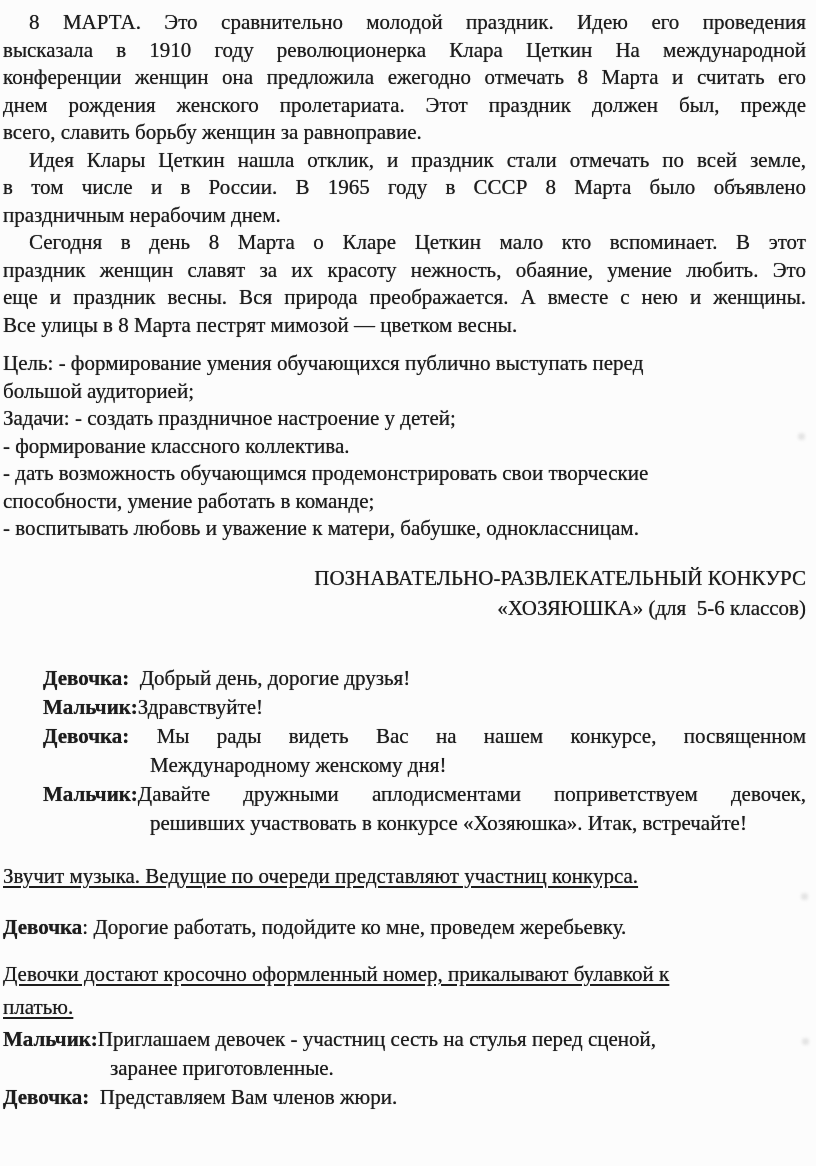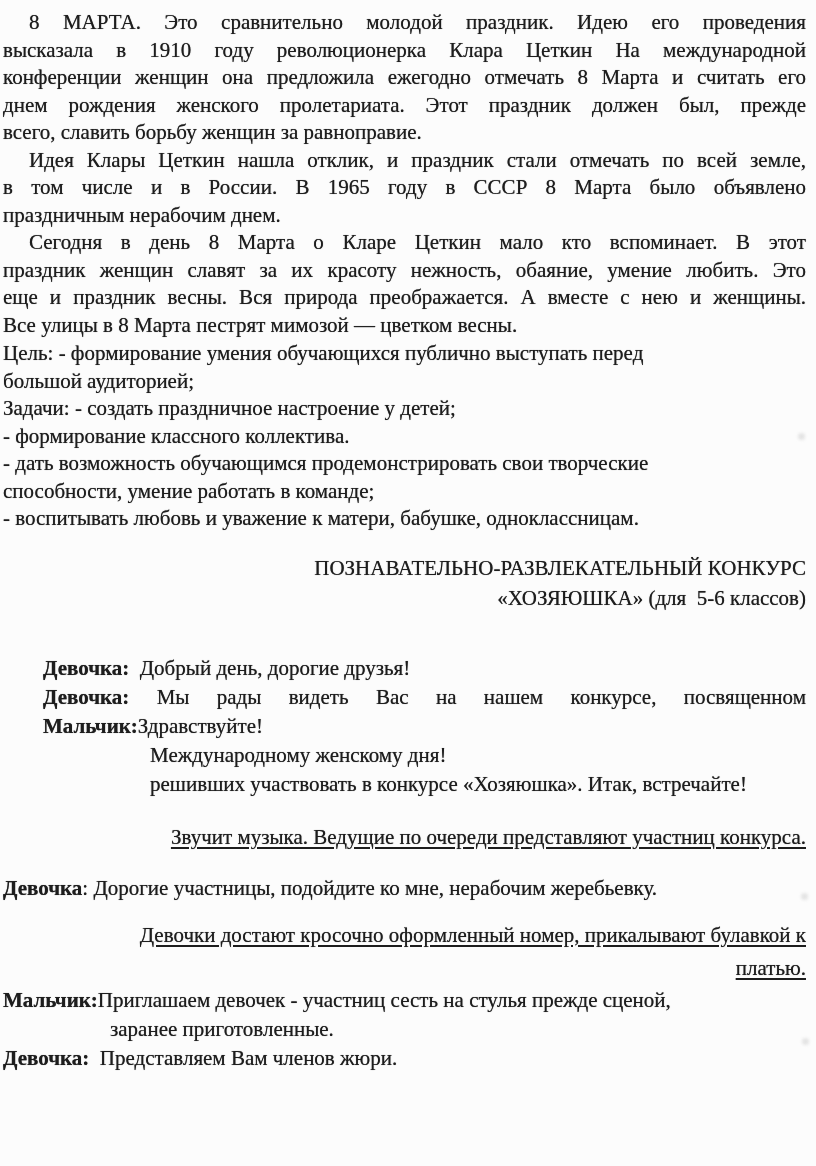--- a/index.html
+++ b/index.html
@@ -23,32 +23,32 @@
   }
   
   .ln{
     font-size:21px;
     line-height:27.5px;
     white-space:nowrap;
     overflow:visible;
   }
   .j{text-align:justify;text-align-last:justify;}
   .ind{text-indent:26px;}
-  .goals{margin-top:1px;}
+  .goals{margin-top:11px;}
   .heading{margin-top:20px;}
   .heading .ln{line-height:30px;text-align:right;white-space:nowrap;}
   .dlg{margin-top:41px;margin-left:40px;}
   .dlg .ln,.dlg2 .ln,.solo .ln{line-height:29px;}
   .speaker{font-weight:700;}
   .cont{padding-left:107px;}
   .stage1{margin-top:23px;}
-  .stage1 .ln{line-height:30px;text-align:right;}
+  .stage1 .ln{line-height:30px;text-align:left;}
   .solo{margin-top:22px;}
   .stage2{margin-top:16px;}
-  .stage2 .ln{line-height:33px;text-align:right;}
+  .stage2 .ln{line-height:33px;text-align:left;}
   .dlg2{margin-top:1px;}
   .u{text-decoration:underline;text-underline-offset:3px;}
   
   .speck{
     position:absolute;width:7px;height:7px;border-radius:50%;
     background:#e3e3e3;filter:blur(1.5px);
   }
   .speck.s1{left:798px;top:433px;}
   .speck.s2{left:801px;top:893px;}
   .speck.s3{left:802px;top:1038px;}
@@ -85,41 +85,42 @@
     <div class="ln">- воспитывать любовь и уважение к матери, бабушке, одноклассницам.</div>
   </section>
 
   <section class="heading">
     <div class="ln">ПОЗНАВАТЕЛЬНО-РАЗВЛЕКАТЕЛЬНЫЙ КОНКУРС</div>
     <div class="ln">«ХОЗЯЮШКА» (для &nbsp;5-6 классов)</div>
   </section>
 
   <section class="dlg">
     <div class="ln"><span class="speaker">Девочка:</span><span>&nbsp; Добрый день, дорогие друзья!</span></div>
+    <div class="ln"><span class="speaker">Мальчик:</span><span>Здравствуйте!</span></div>
     <div class="ln j"><span class="speaker">Девочка:</span><span> Мы рады видеть Вас на нашем конкурсе, посвященном</span></div>
-    <div class="ln"><span class="speaker">Мальчик:</span><span>Здравствуйте!</span></div>
     <div class="ln cont">Международному женскому дня!</div>
+    <div class="ln j"><span class="speaker">Мальчик:</span><span>Давайте дружными аплодисментами поприветствуем девочек,</span></div>
     <div class="ln cont">решивших участвовать в конкурсе «Хозяюшка». Итак, встречайте!</div>
   </section>
 
   <section class="stage1">
     <div class="ln"><span class="u">Звучит музыка. Ведущие по очереди представляют участниц конкурса.</span></div>
   </section>
 
   <section class="solo">
-    <div class="ln"><span class="speaker">Девочка</span><span>: Дорогие участницы, подойдите ко мне, нерабочим жеребьевку.</span></div>
+    <div class="ln"><span class="speaker">Девочка</span><span>: Дорогие работать, подойдите ко мне, проведем жеребьевку.</span></div>
   </section>
 
   <section class="stage2">
     <div class="ln"><span class="u">Девочки достают кросочно оформленный номер, прикалывают булавкой к</span></div>
     <div class="ln"><span class="u">платью.</span></div>
   </section>
 
   <section class="dlg2">
-    <div class="ln"><span class="speaker">Мальчик:</span><span>Приглашаем девочек - участниц сесть на стулья прежде сценой,</span></div>
+    <div class="ln"><span class="speaker">Мальчик:</span><span>Приглашаем девочек - участниц сесть на стулья перед сценой,</span></div>
     <div class="ln cont">заранее приготовленные.</div>
     <div class="ln"><span class="speaker">Девочка:</span><span>&nbsp; Представляем Вам членов жюри.</span></div>
   </section>
 
 </div>
 
 <div class="speck s1"></div>
 <div class="speck s2"></div>
 <div class="speck s3"></div>
 

